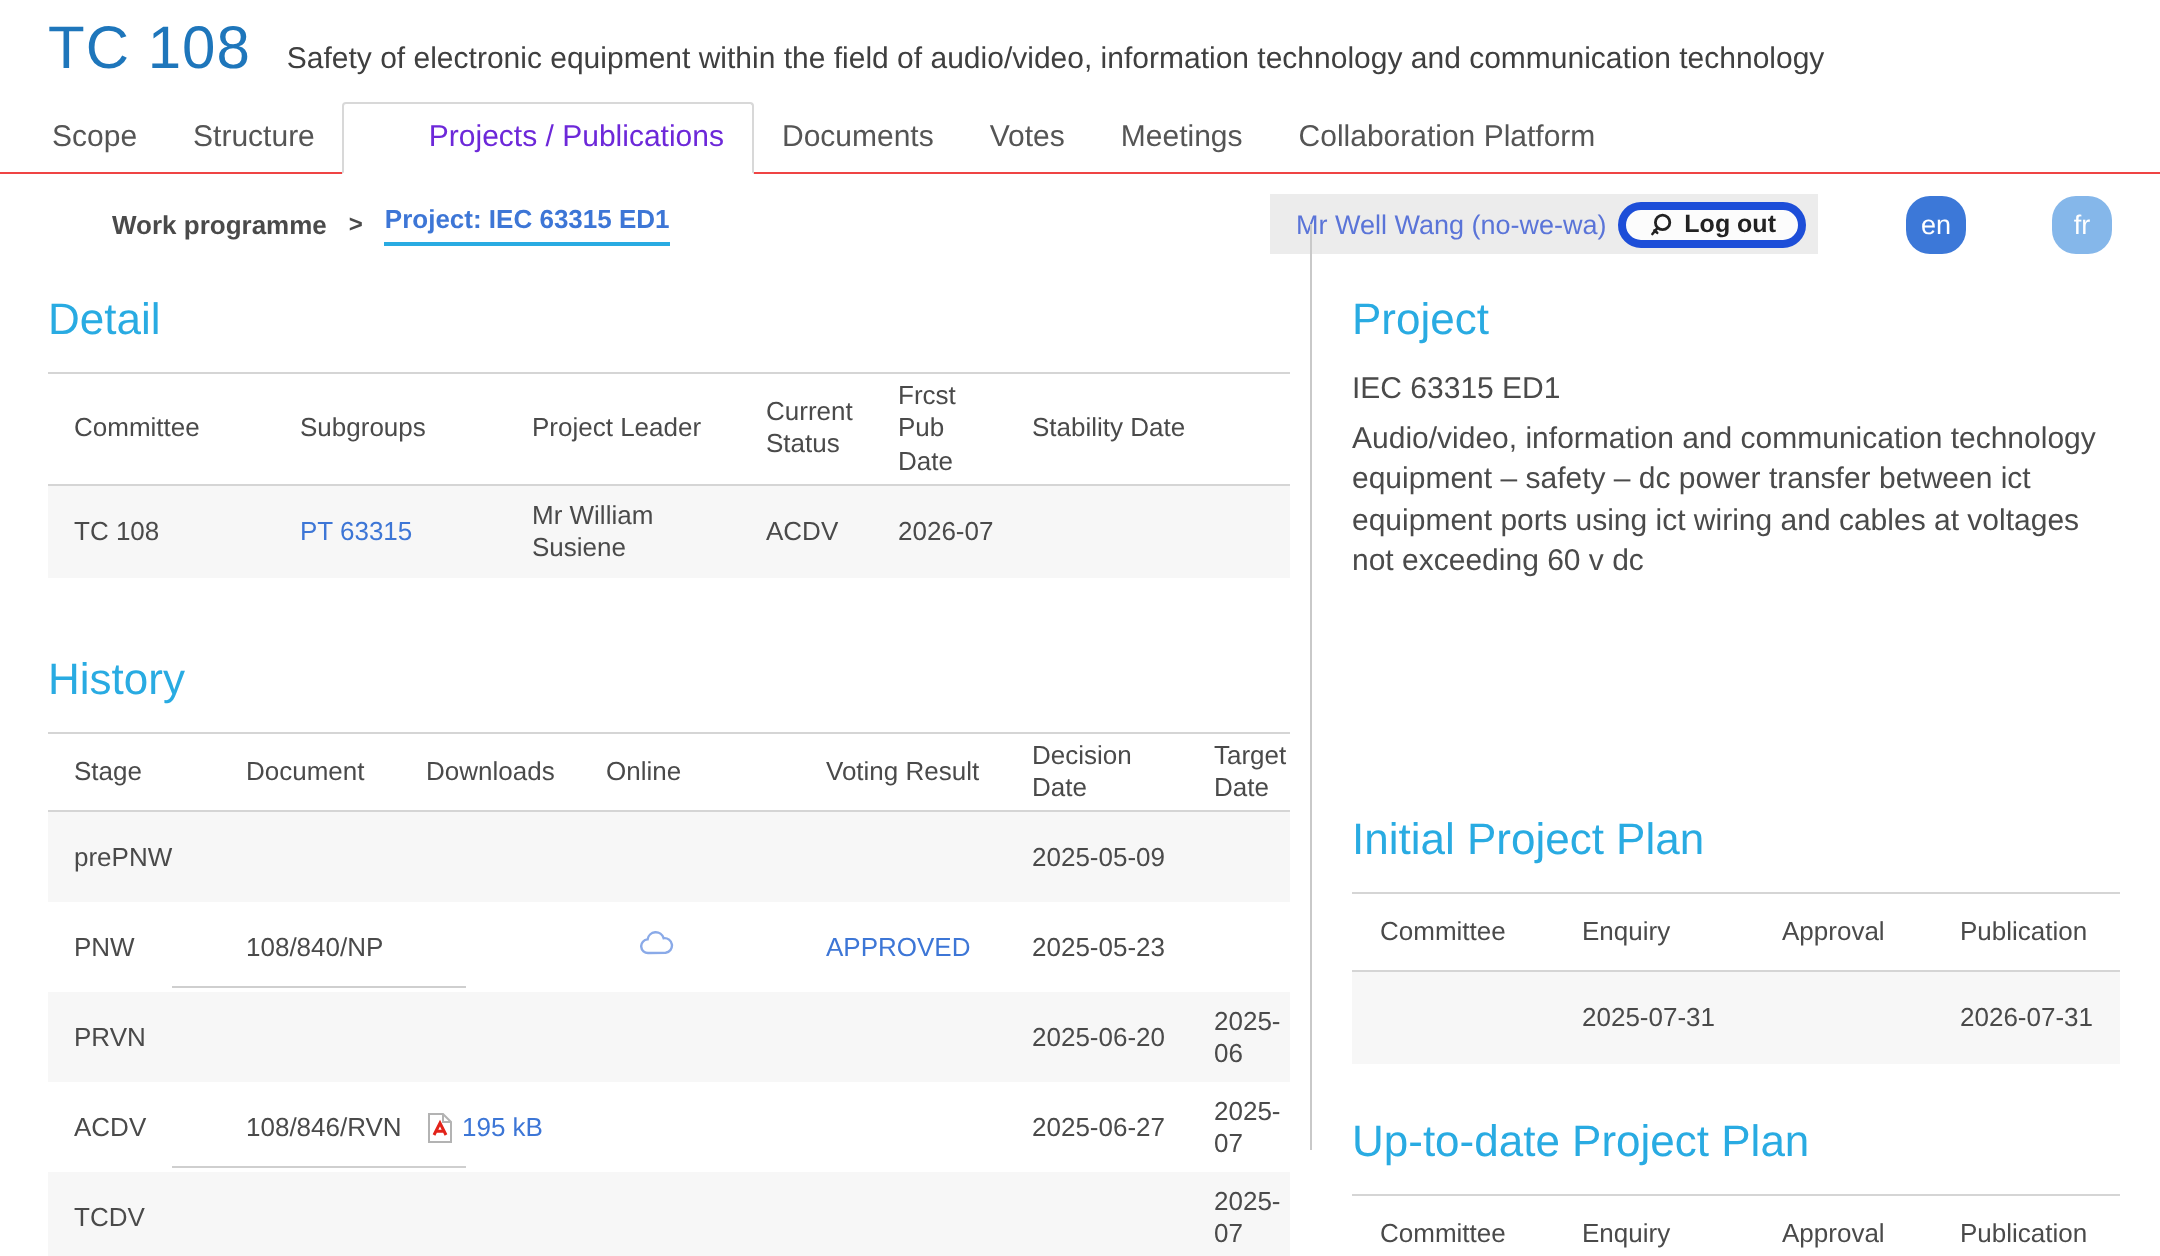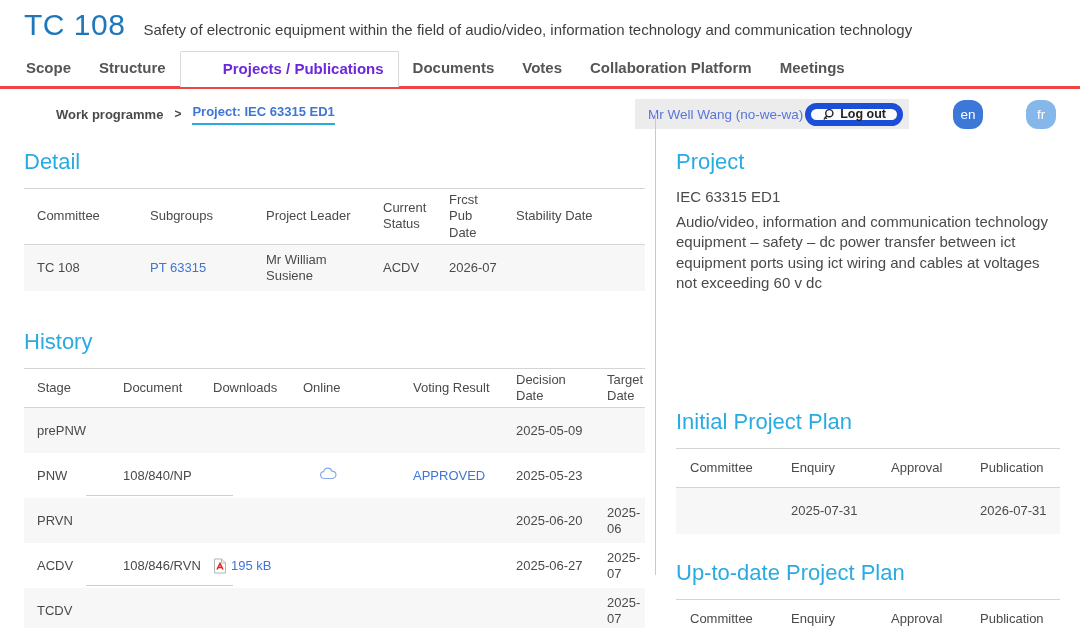--- a/index.html
+++ b/index.html
@@ -11,41 +11,41 @@
     overflow: hidden;
   }
   .page { position: relative; width: 1080px; height: 628px; background: #fff; }
 
   
   .header { display: flex; align-items: baseline; padding: 8px 24px 0 24px; }
   .committee-title { color: #1e76bb; font-size: 30px; letter-spacing: 0.5px; white-space: nowrap; }
   .subtitle { font-size: 15px; color: #3f3f3f; margin-left: 18px; white-space: nowrap; }
 
   
-  .tabbar { display: flex; align-items: flex-start; margin-top: 9px; padding: 0 12px; border-bottom: 3px solid #ef4444; font-weight: bold; }
+  .tabbar { display: flex; align-items: center; margin-top: 9px; padding: 0 12px; border-bottom: 1px solid #ef4444; }
   .tab { padding: 8px 14px 9px 14px; font-size: 15px; color: #555; cursor: pointer; white-space: nowrap; }
   .tab.active {
     color: #6d28d9;
     border: 1px solid #d8d8d8; border-bottom: 1px solid #ffffff;
     margin-bottom: -1px; border-radius: 2px 2px 0 0; background: #fff; padding-left: 42px;
   }
 
   
   .subheader { display: flex; justify-content: space-between; align-items: center; margin: 10px 24px 0 24px; height: 30px; }
   .breadcrumb { display: flex; align-items: center; font-size: 13px; font-weight: bold; margin-left: 32px; }
   .crumb { color: #4a4a4a; }
   .crumb-sep { margin: 0 11px; color: #4a4a4a; font-size: 12px; }
   .crumb-current { color: #3d76d6; border-bottom: 2px solid #29abe2; padding-bottom: 4px; cursor: pointer; }
 
   .user-area { display: flex; align-items: center; gap: 36px; }
   .user-bar { display: flex; align-items: center; justify-content: space-between; background: #ececec; height: 30px; width: 274px; padding: 0 6px 0 13px; }
   .user-name { color: #5a74d8; font-size: 13.5px; cursor: pointer; white-space: nowrap; }
   .logout-btn {
     display: flex; align-items: center; gap: 5px;
-    border: 6px solid #1d4ed8; border-radius: 12px; background: #fcfcfc;
+    border: 4px solid #1d4ed8; border-radius: 12px; background: #fcfcfc;
     height: 23px; padding: 0 11px; font-size: 12.5px; font-weight: bold; color: #222; cursor: pointer;
     font-family: "Liberation Sans", sans-serif;
   }
   .lang-btn { width: 30px; height: 29px; display: flex; align-items: center; justify-content: center;
     color: #fff; font-size: 13.5px; border: none; cursor: pointer; border-radius: 12px;
     font-family: Liberation Sans, sans-serif; }
   .lang-en { background: #3c78d8; margin-left: 8px; }
   .lang-fr { background: #85b7ea; margin-left: 7px; }
 
   
@@ -96,22 +96,22 @@
     <div class="committee-title">TC 108</div>
     <div class="subtitle">Safety of electronic equipment within the field of audio/video, information technology and communication technology</div>
   </div>
 
   <div class="tabbar">
     <div class="tab">Scope</div>
     <div class="tab">Structure</div>
     <div class="tab active">Projects / Publications</div>
     <div class="tab">Documents</div>
     <div class="tab">Votes</div>
+    <div class="tab">Meetings</div>
     <div class="tab">Collaboration Platform</div>
-    <div class="tab">Meetings</div>
   </div>
 
   <div class="subheader">
     <div class="breadcrumb">
       <span class="crumb">Work programme</span>
       <span class="crumb-sep">&gt;</span>
       <span class="crumb-current">Project: IEC 63315 ED1</span>
     </div>
     <div class="user-area">
       <div class="user-bar">

